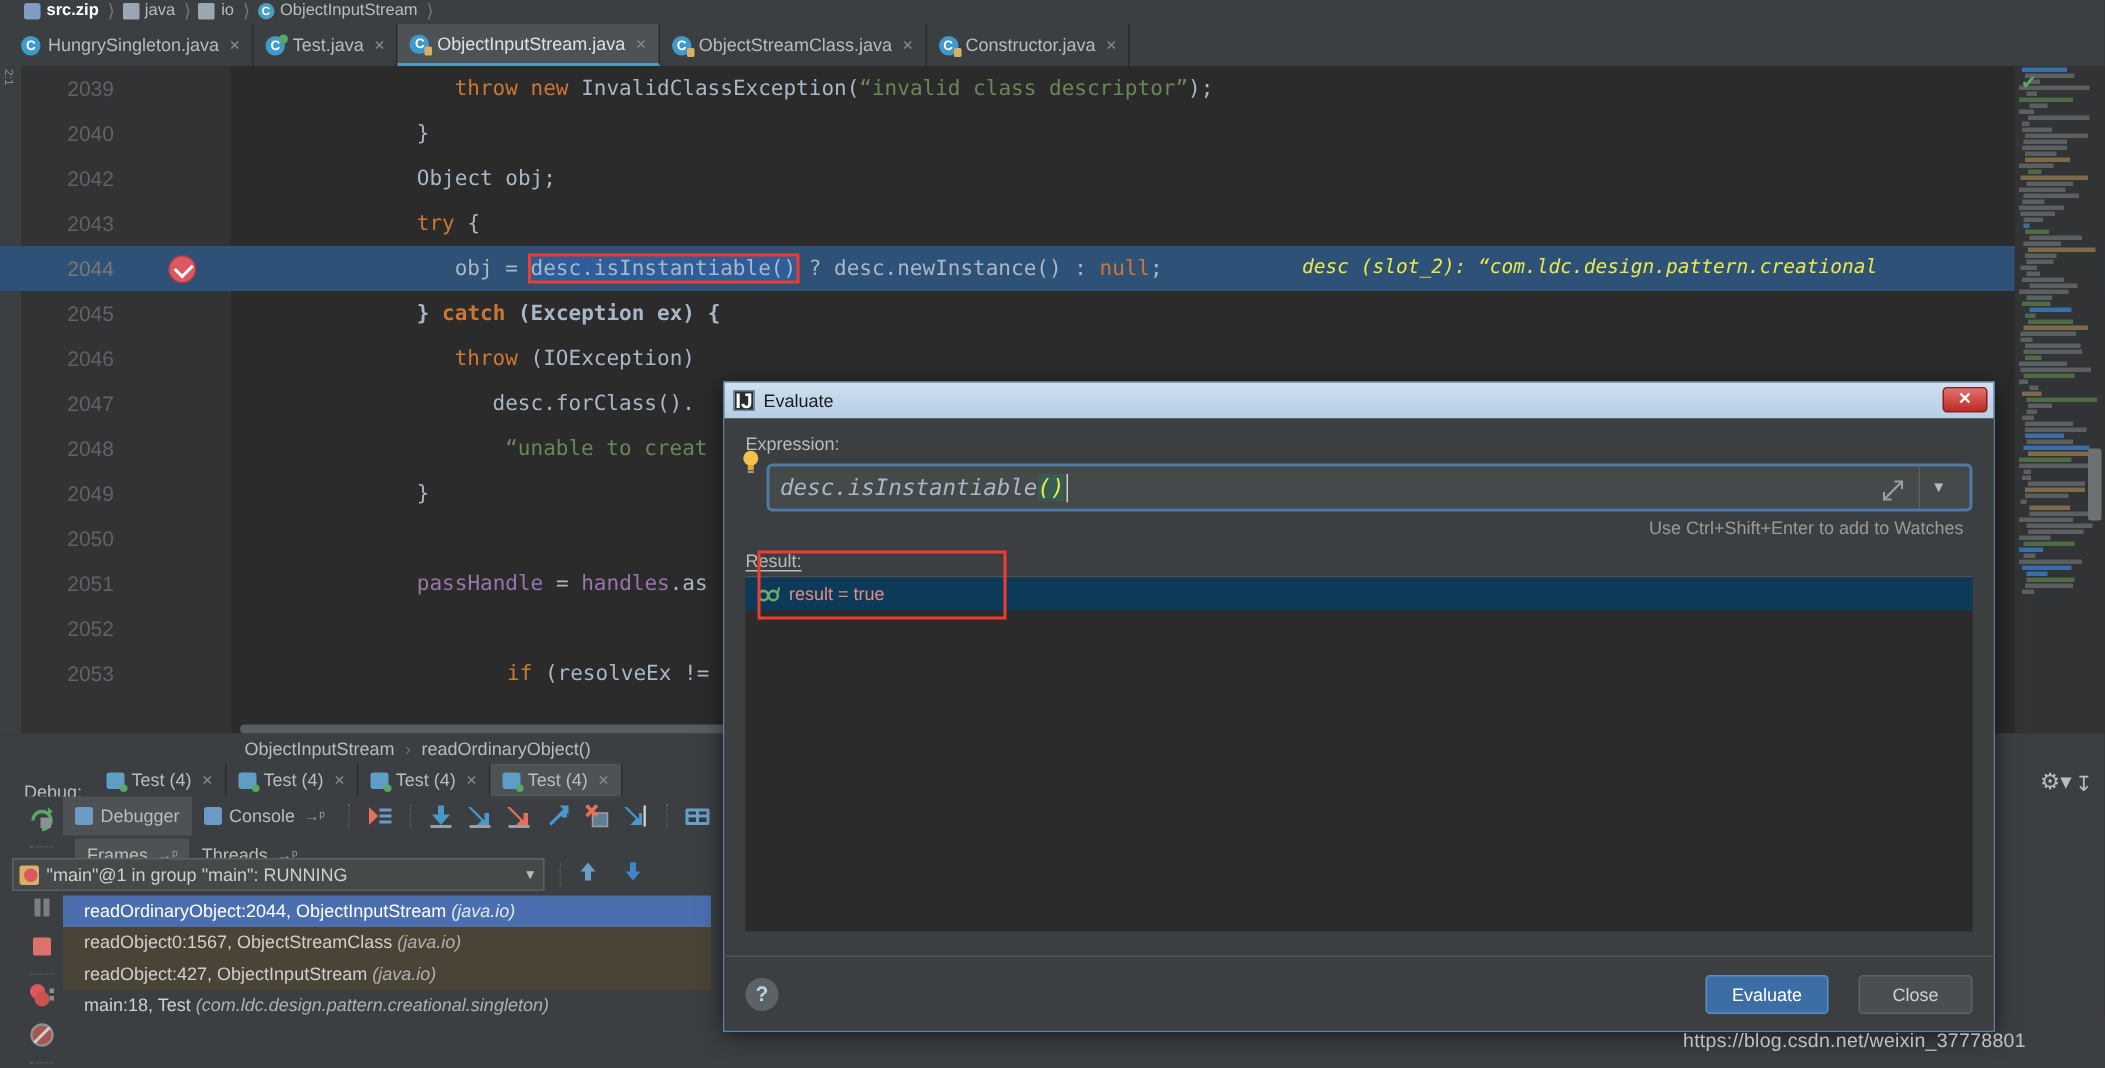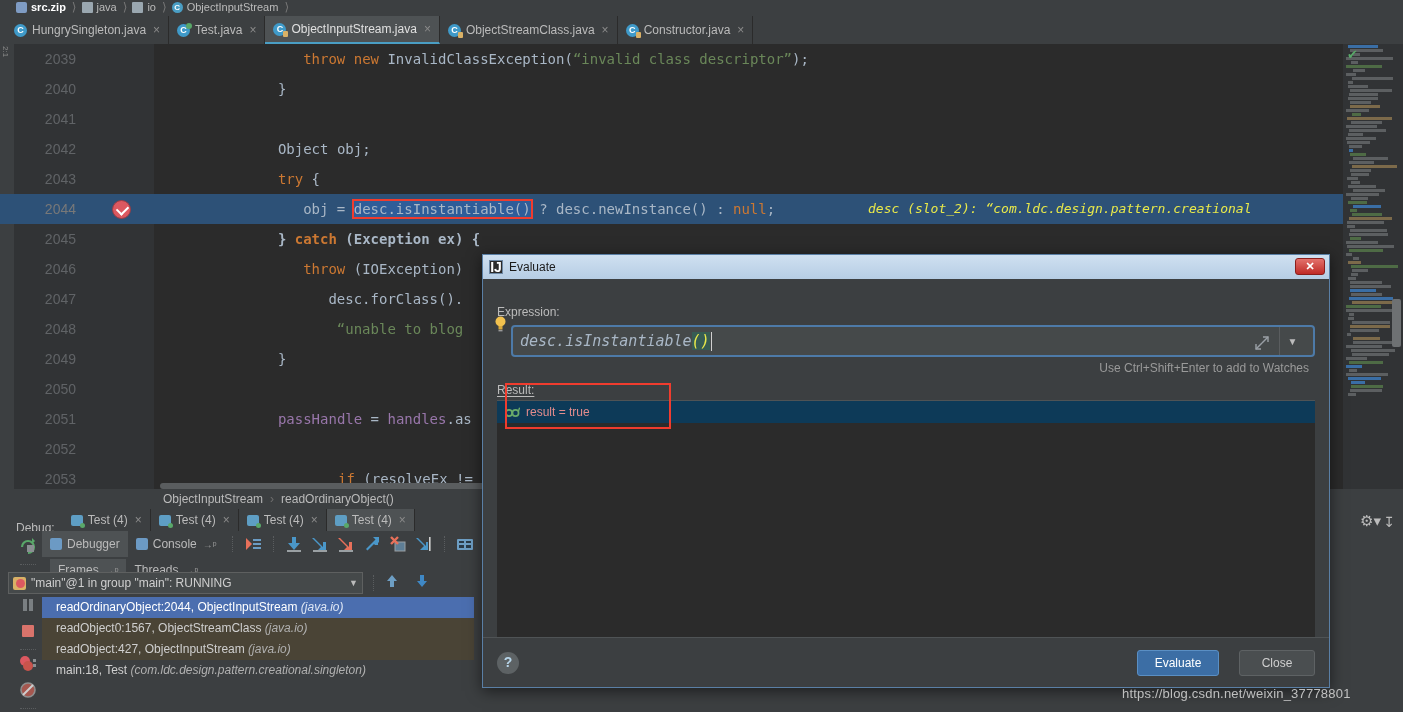--- a/index.html
+++ b/index.html
@@ -145,21 +145,21 @@
      background:linear-gradient(#cfe0f0,#b6cde4);
      display:flex; align-items:center; padding-left:6px; position:relative; }
   .dlgtitle .tname { font-size:12px; color:#1b1b1b; margin-left:6px; }
   .ijico { width:14px; height:14px; background:#2b2b2b; border:1px solid #6d88a5;
      color:#fff; font-size:14px; font-weight:bold; line-height:13px; text-align:center;}
   .dlgclose { position:absolute; right:4px; top:3px; width:30px; height:17px;
      background:linear-gradient(#e3716b,#bf2b27); border:1px solid #8b1f1c;
      border-radius:3px; color:#fff; font-size:11px; font-weight:bold;
      text-align:center; line-height:15px; }
   .dlgbody { position:absolute; left:0; top:24px; width:846px; height:408px;
-     background:#3c3f41; padding:26px 14px 0 14px; }
+     background:#3c3f41; padding:10px 14px 0 14px; }
   .lblexp { font-size:12px; color:#bbbbbb; margin-bottom:6px; }
   .exprow { position:relative; height:32px;font-style:italic; }
   .bulb { position:absolute; left:-3px; top:-9px; width:13px; height:16px; }
   .exprinput { position:absolute; left:14px; top:0; width:804px; height:32px;
      background:#45494a; border:2px solid #4d7aa8; border-radius:4px;
      display:flex; align-items:center; padding-left:7px; }
   .exprinput .txt { font-family:"DejaVu Sans Mono", monospace; font-size:15px;
      color:#a9b7c6; }
   .exprinput .paren { background:#365c54; color:#e9e94a; }
   .caret { display:inline-block; width:1px; height:19px; background:#d0d0d0;
@@ -252,28 +252,27 @@
   </div>
 
   <div class="editor">
     <div class="leftstrip">
       <span class="vtext">2:1</span>
     </div>
     <div class="gutter"></div>
     <div class="lines" id="code-lines">
         <div class="ln"><span class="num">2039</span><span class="code" style="left: 303.14px;"><span class="kw">throw</span><span class="plain"> </span><span class="kw">new</span><span class="plain"> InvalidClassException(</span><span class="str">“invalid class descriptor”</span><span class="plain">);</span></span></div>
         <div class="ln"><span class="num">2040</span><span class="code" style="left: 277.88px;"><span class="plain">}</span></span></div>
-        <div class="ln"><span class="num">2041</span><span class="code" style="left: 160px;"></span></div>
         <div class="ln"><span class="num">2042</span><span class="code" style="left: 277.88px;"><span class="plain">Object obj;</span></span></div>
         <div class="ln"><span class="num">2043</span><span class="code" style="left: 277.88px;"><span class="kw">try</span><span class="plain"> {</span></span></div>
         <div class="ln cur"><span class="num">2044</span><span class="bp"></span><span class="code" style="left: 303.14px;"><span class="plain">obj = </span><span class="selhl redbox">desc.isInstantiable()</span><span class="plain"> ? desc.newInstance() : </span><span class="kw">null</span><span class="plain">;</span></span><span class="inlinehint" style="position: absolute; left: 868px; font-size: 13px;">desc (slot_2): “com.ldc.design.pattern.creational</span></div>
         <div class="ln"><span class="num">2045</span><span class="code" style="left: 277.88px; font-weight: bold;"><span class="plain">} </span><span class="kw">catch</span><span class="plain"> (Exception ex) {</span></span></div>
         <div class="ln"><span class="num">2046</span><span class="code" style="left: 303.14px;"><span class="kw">throw</span><span class="plain"> (IOException)</span></span></div>
         <div class="ln"><span class="num">2047</span><span class="code" style="left: 328.4px;"><span class="plain">desc.forClass().</span></span></div>
-        <div class="ln"><span class="num">2048</span><span class="code" style="left: 336.82px;"><span class="str">“unable to blog</span></span></div>
+        <div class="ln"><span class="num">2048</span><span class="code" style="left: 336.82px;"><span class="str">“unable to creat</span></span></div>
         <div class="ln"><span class="num">2049</span><span class="code" style="left: 277.88px;"><span class="plain">}</span></span></div>
         <div class="ln"><span class="num">2050</span><span class="code" style="left: 160px;"></span></div>
         <div class="ln"><span class="num">2051</span><span class="code" style="left: 277.88px;"><span class="fld">passHandle</span><span class="plain"> = </span><span class="fld">handles</span><span class="plain">.as</span></span></div>
         <div class="ln"><span class="num">2052</span></div>
         <div class="ln"><span class="num">2053</span><span class="code" style="left: 294px; margin-left: 44px;"><span class="kw">if</span><span class="plain"> (resolveEx != </span><span class="kw">null</span><span class="plain">)</span></span></div>
       </div>
 
     <div class="minimap" id="minimap">
       <span class="mmcheck">✔</span>
     <div class="mmline" style="width: 30px; margin-left: 5px; background: rgb(58, 110, 165);"></div>

